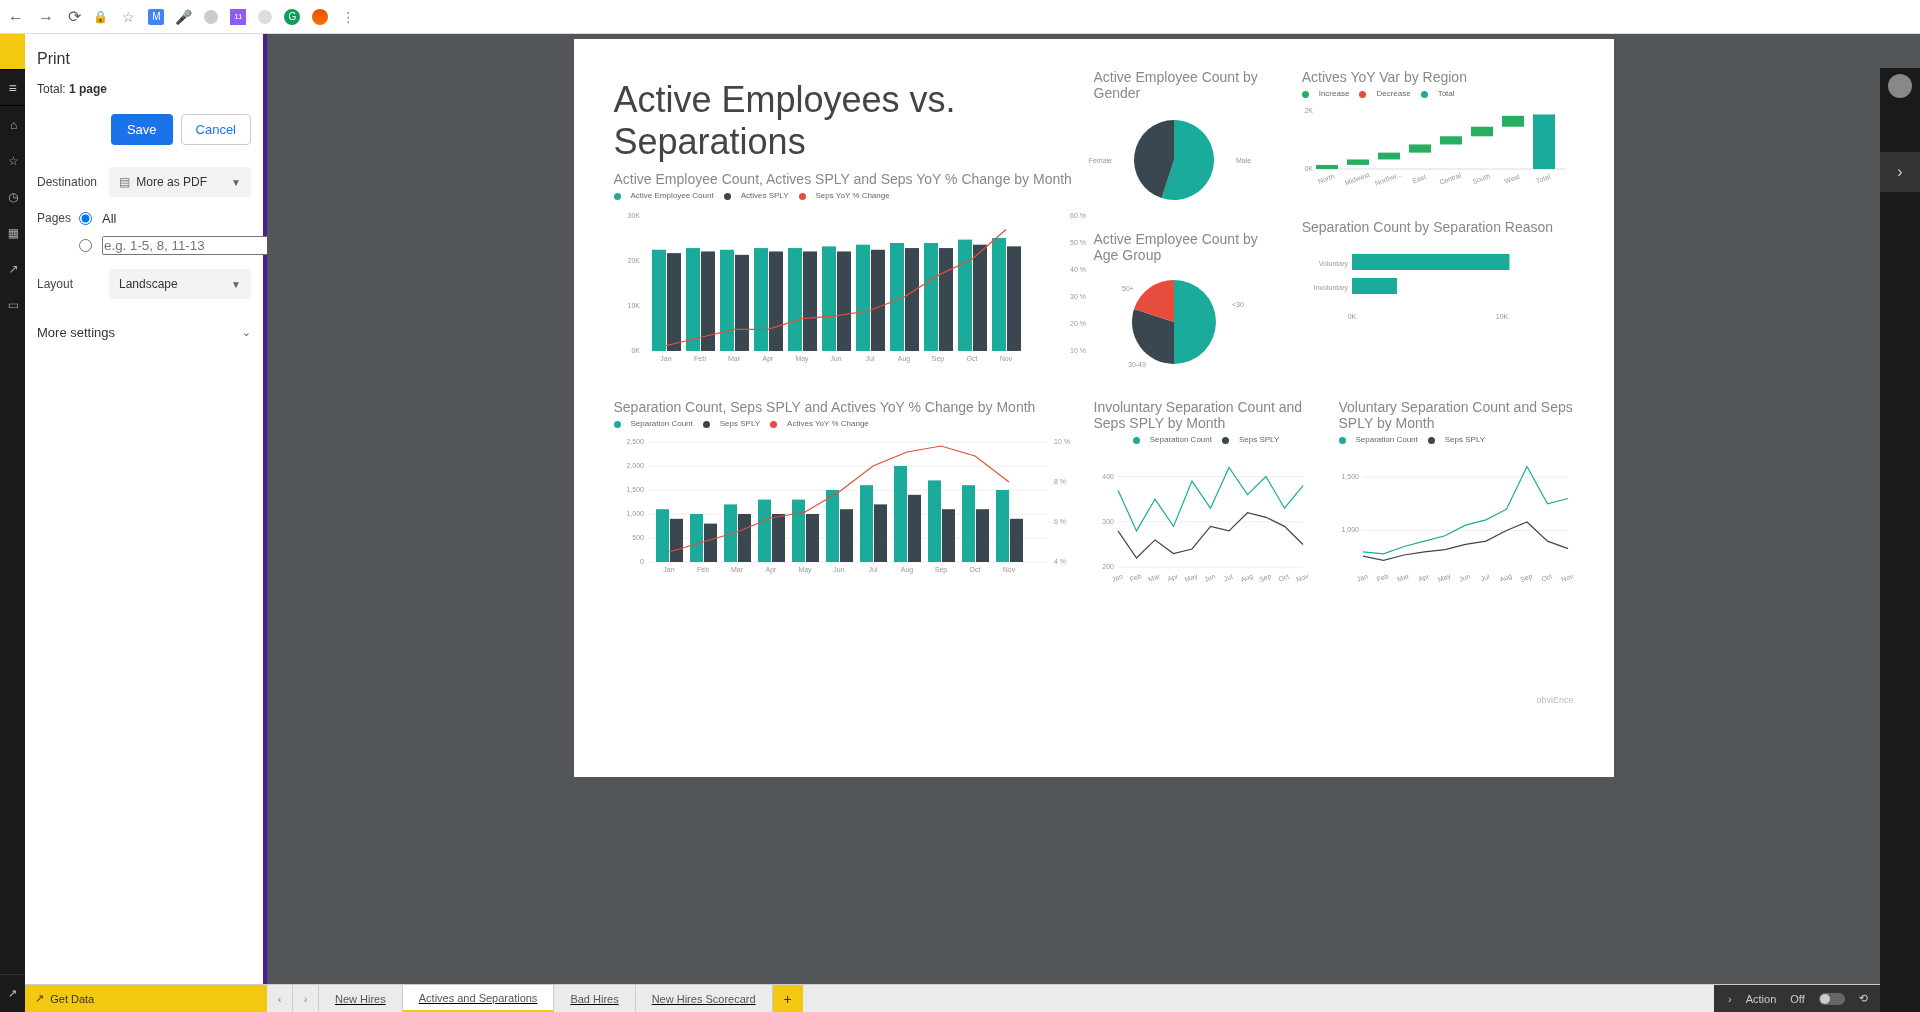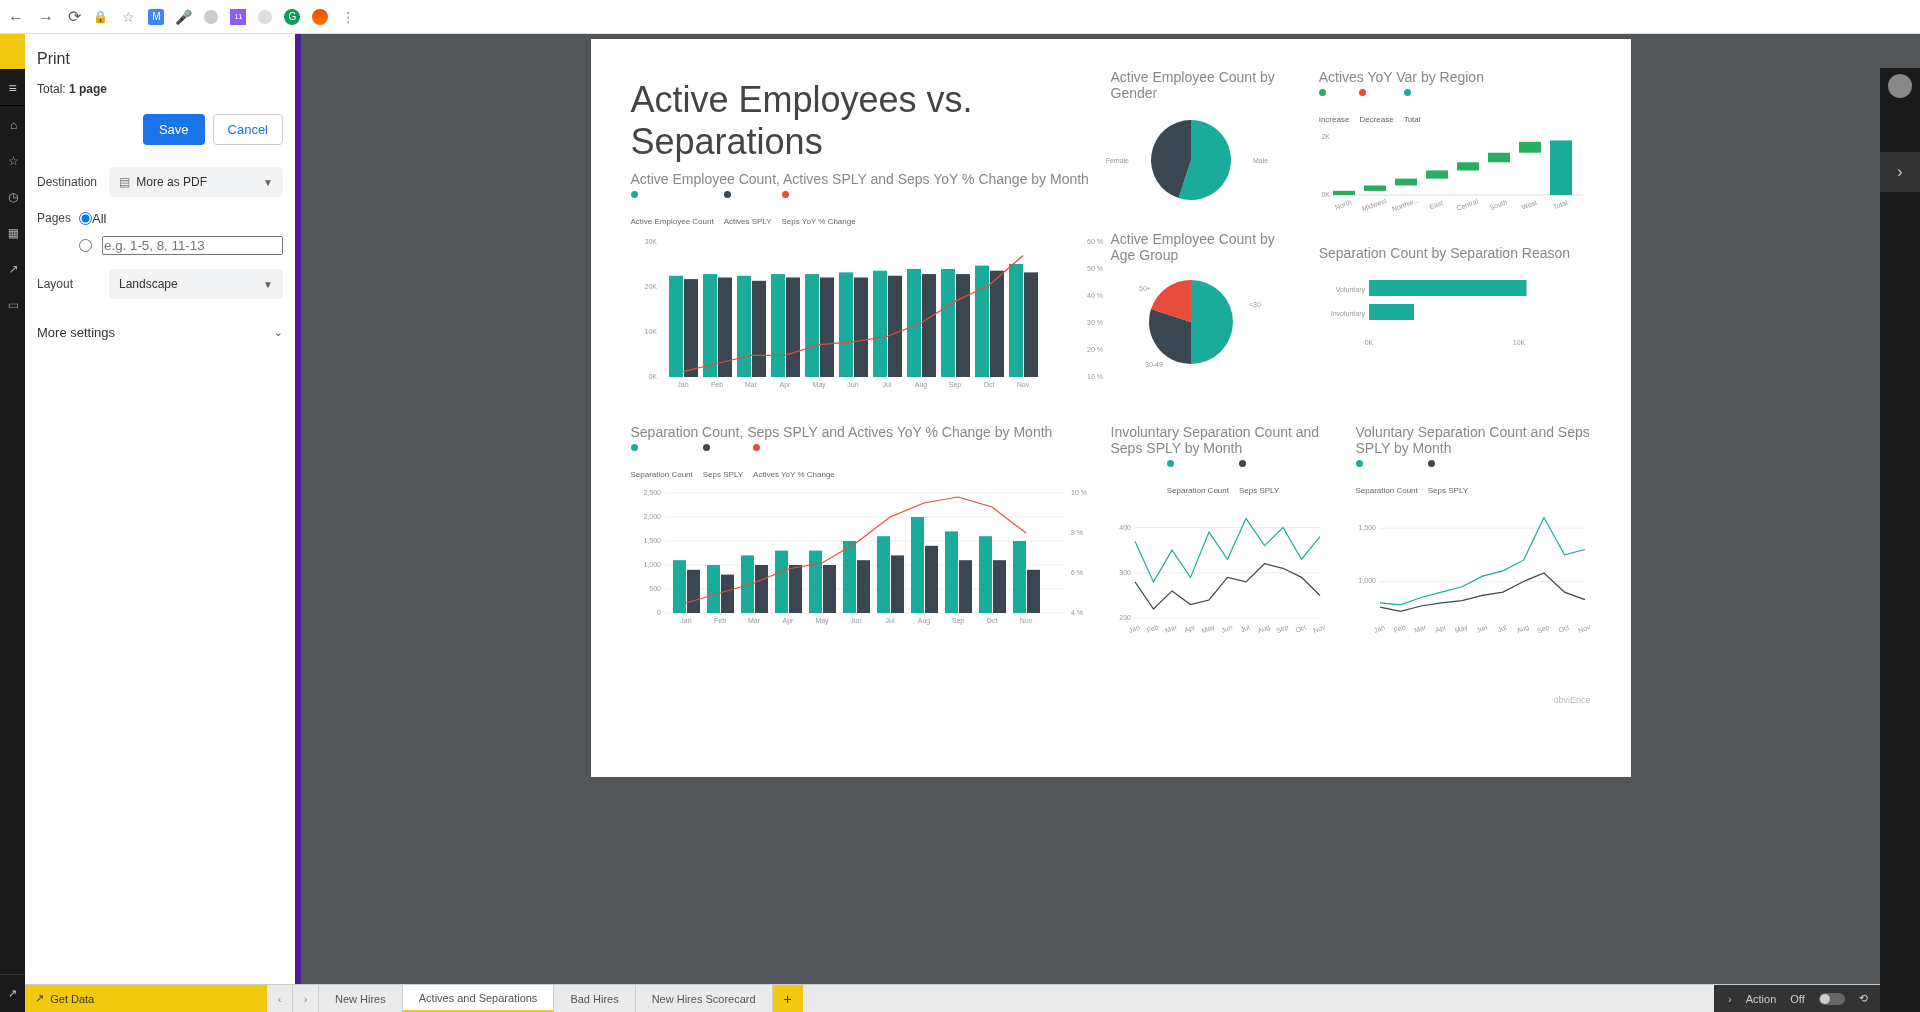--- a/index.html
+++ b/index.html
@@ -21,42 +21,42 @@
 
 .main-area { display: flex; height: calc(100% - 34px); position: relative; }
 .left-edge { width: 25px; background: #1a1a1a; display:flex; flex-direction:column; }
 .left-edge-top { height:36px; background:#f2c811; border-bottom:1px solid #000;}
 .left-edge-menu { height:36px; display:flex; align-items:center; justify-content:center; color:#ccc; font-size:14px; border-bottom:1px solid #000;}
 .left-edge-icons { flex:1; display:flex; flex-direction:column; padding-top:10px; gap:18px; align-items:center; color:#aaa; font-size:12px;}
 .left-edge-item { width:100%; height:18px; border-left:2px solid transparent; display:flex; align-items:center; justify-content:center;}
 .left-edge-bottom { height:38px; display:flex; align-items:center; justify-content:center; color:#ccc; font-size:11px; gap:4px; border-top:1px solid #333;}
 
 
-.print-panel { width: 276px; background: #fff; padding: 16px 12px; border-right:6px solid #4c1d95; font-size:13px; color:#333; }
+.print-panel { width: 242px; background: #fff; padding: 16px 12px; border-right:4px solid #4c1d95; font-size:13px; color:#333; }
 .print-panel h2 { font-size: 16px; font-weight: normal; margin-bottom: 14px; }
 .print-total { font-size: 12px; margin-bottom: 18px; }
 .print-buttons { display:flex; gap:8px; justify-content:flex-end; margin-bottom:22px; }
 .btn-save { background:#1a73e8; color:#fff; border:none; padding:3px 16px; border-radius:4px; font-size:13px; cursor:pointer;}
 .btn-cancel { background:#fff; color:#1a73e8; border:1px solid #ccc; padding:7px 14px; border-radius:4px; font-size:13px; cursor:pointer;}
 .print-row { display:flex; align-items:center; margin-bottom:14px; gap:8px;}
 .print-row .lbl { width:64px; font-size:12px; color:#444;}
 .print-select { flex:1; background:#f1f3f4; border:none; padding:8px 10px; border-radius:4px; font-size:12px; display:flex; align-items:center; justify-content:space-between; cursor:pointer;}
 .print-select .arrow { color:#666; font-size:10px;}
 .more-settings { margin-top:10px; padding-top:12px; font-size:13px; display:flex; justify-content:space-between; align-items:center; cursor:pointer;}
 
 
 .preview-area { flex:1; background:#525659; display:flex; justify-content:center; padding:5px; position:relative; overflow:hidden;}
 .preview-page { width:1040px; height:738px; background:#fff; margin-top:0px; position:relative;}
 
 
 .report { position:absolute; inset:0; padding:30px 40px; }
 .report-title { font-size:36px; font-weight:300; color:#444; margin-bottom:8px; margin-top:10px;}
 .chart-title { font-size:14px; color:#888; margin-bottom:4px;}
 .legend { display:flex; gap:10px; font-size:8px; color:#666; margin-bottom:6px;}
-.legend-item { display:flex; align-items:flex-start; gap:19px;flex-direction:column;}
+.legend-item { display:flex; align-items:flex-end; gap:10px;}
 .dot { width:7px; height:7px; border-radius:50%;}
 .teal { background:#1aab9b;}
 .dark { background:#3a4750;}
 .red { background:#e74c3c;}
 .green { background:#27ae60;}
 
 svg { overflow:visible; }
 .axis-label { font-size:7px; fill:#999;}
 .bar-teal { fill:#1aab9b;}
 .bar-dark { fill:#3a4750;}
@@ -140,21 +140,21 @@
         <span style="display:flex;align-items:center;gap:6px;">
             <span style="color:#777;">▤</span>
             <span>More as PDF</span>
           </span>
         <span class="arrow">▼</span>
       </div>
     </div>
     <div class="print-row" style="align-items:flex-start;">
       <div class="lbl">Pages</div>
       <div style="flex:1;">
-        <div style="display:flex;align-items:center;gap:0;margin-bottom:10px;">
+        <div style="display:flex;align-items:center;gap:10px;margin-bottom:10px;">
           <input type="radio" checked="" style="">
           <span>All</span>
         </div>
         <div style="display:flex;align-items:center;gap:10px;">
           <input type="radio" style="">
           <input class="page-input" placeholder="e.g. 1-5, 8, 11-13" style="">
         </div>
       </div>
     </div>
     <div class="print-row">
@@ -455,21 +455,21 @@
 
   <div class="bottom-bar">
     <div class="bottom-bar-left">
       <span>↗</span>
       <span>Get Data</span>
     </div>
     <div class="tab-nav">
       <div class="tab-nav-btn">‹</div>
       <div class="tab-nav-btn">›</div>
     </div>
-    <div id="page-tabs" style="display:flex;height:100%;">
+    <div id="page-tabs" style="display:flex;height:100%;text-decoration:underline;">
         <div class="page-tab">New Hires</div>
         <div class="page-tab active">Actives and Separations</div>
         <div class="page-tab">Bad Hires</div>
         <div class="page-tab">New Hires Scorecard</div>
       </div>
     <div class="tab-add">+</div>
     <div class="bottom-right">
       <span>›</span>
       <span>Action</span>
       <span>Off</span>

